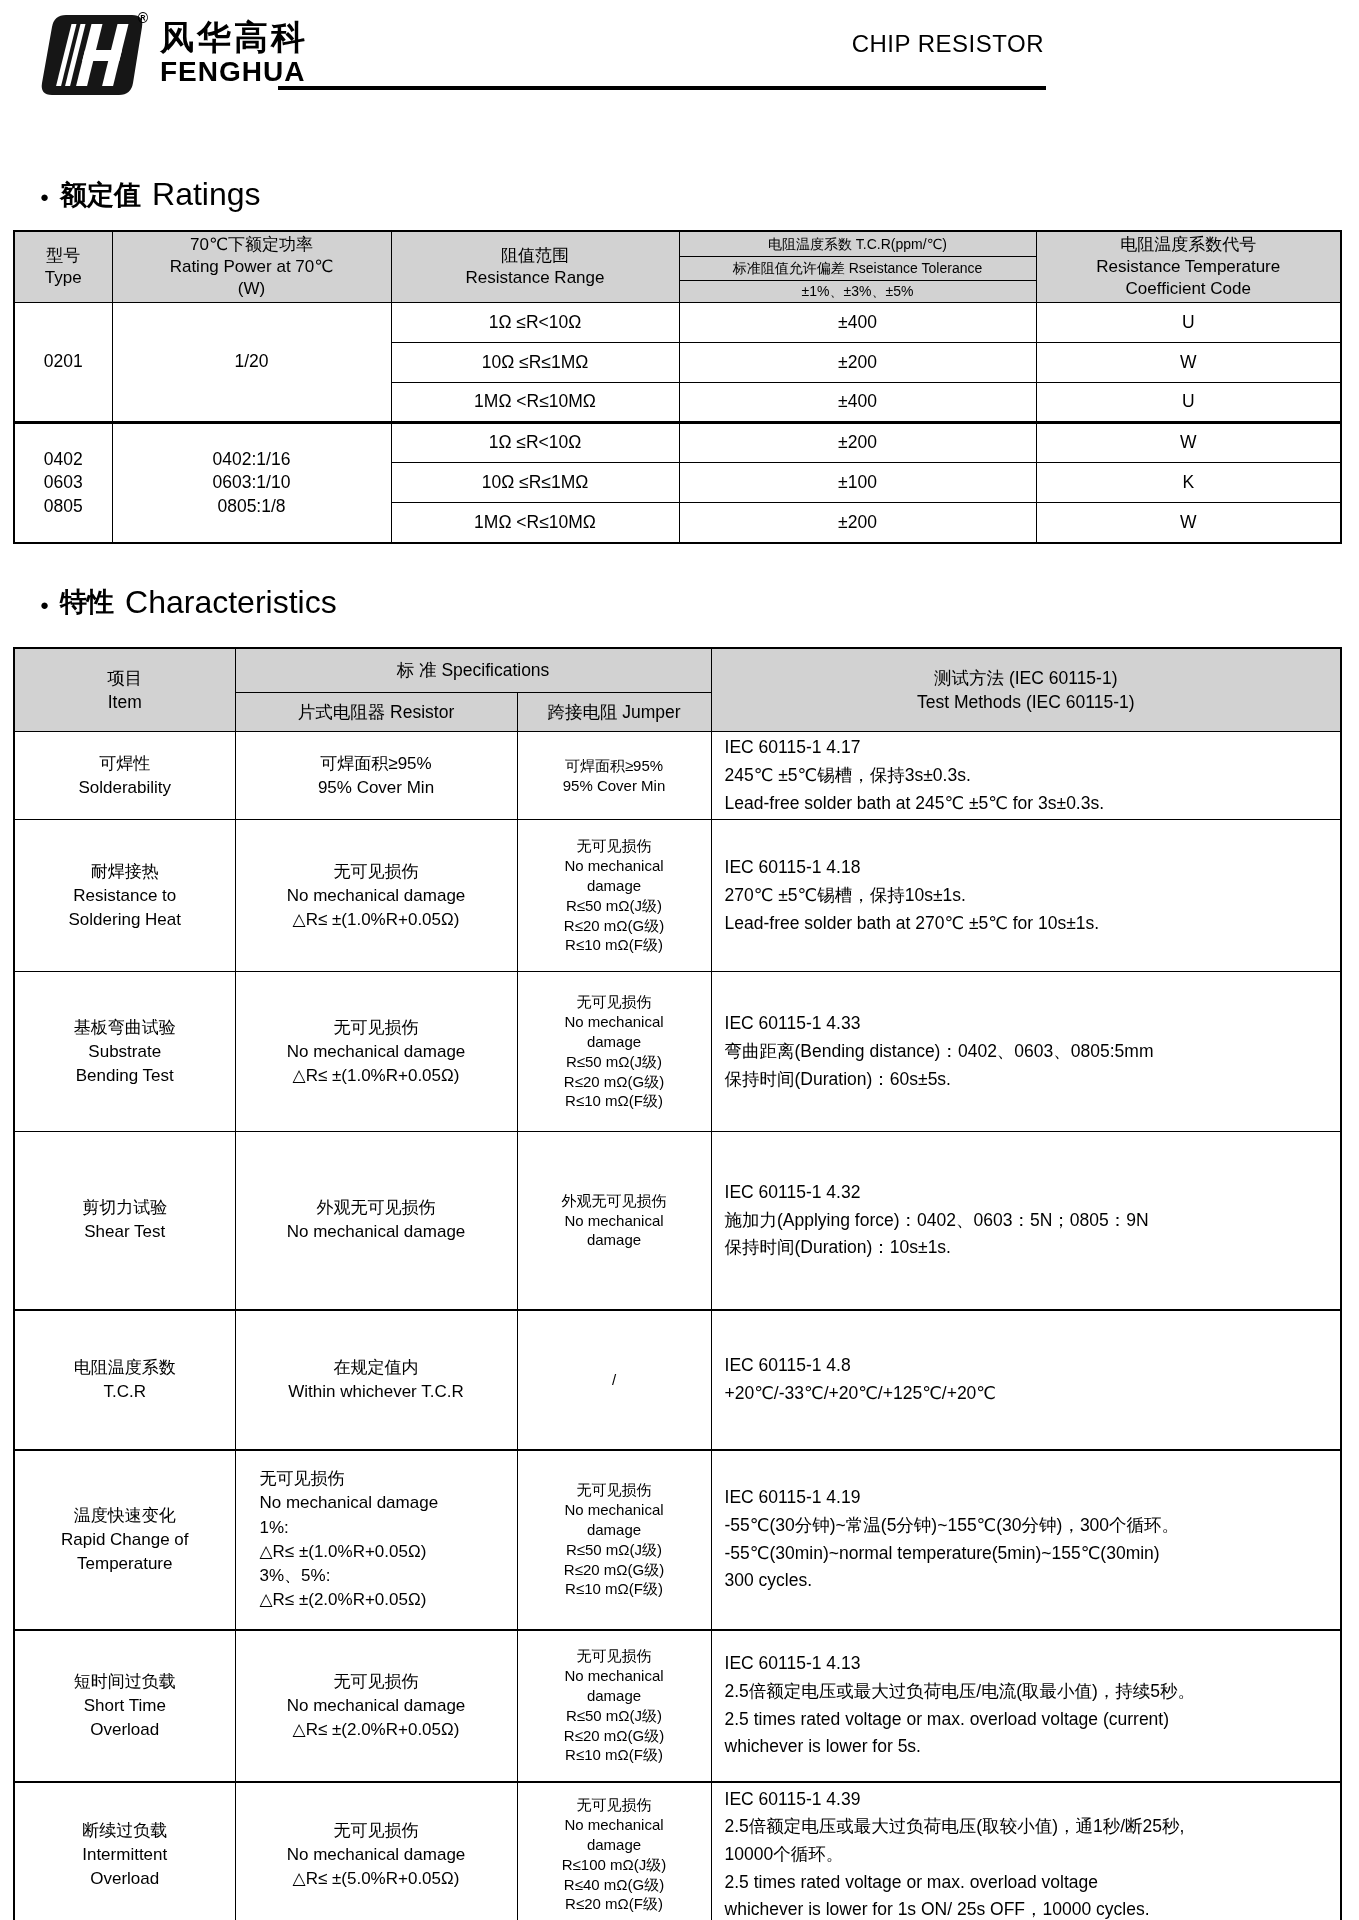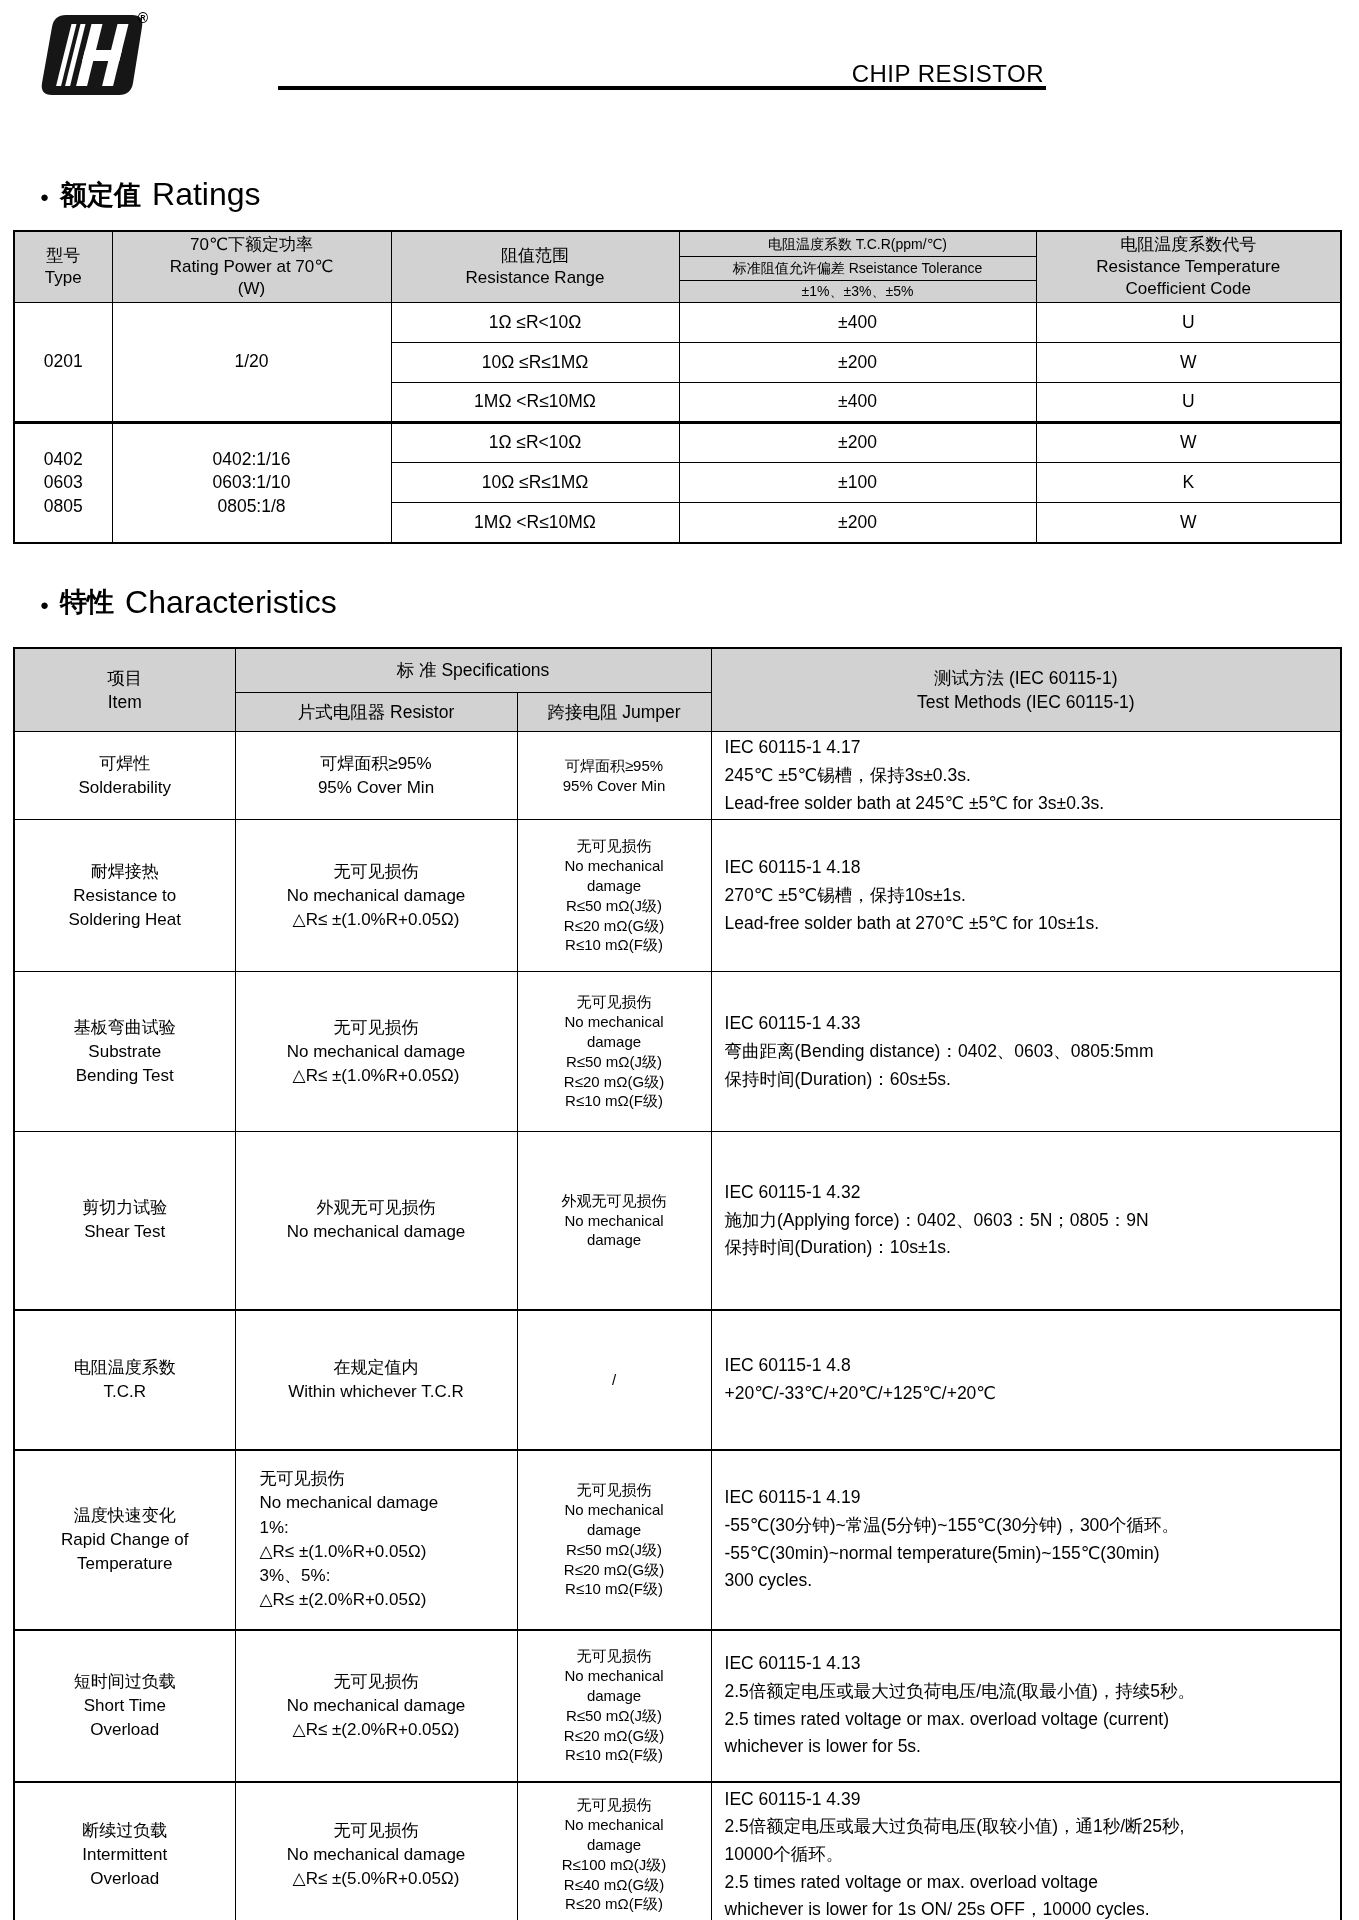--- a/index.html
+++ b/index.html
@@ -15,21 +15,21 @@
 
   
   .topbar { position:relative; height:96px; }
   .logo { position:absolute; left:27px; top:2px; display:flex; align-items:flex-start; gap:16px; }
   .logo-mark-wrap { position:relative; width:104px; height:82px; }
   .logo-mark { width:104px; height:82px; display:block; }
   .logo-reg { position:absolute; right:-4px; top:-4px; font-size:14px; font-weight:bold; }
   .logo-text { padding-top:6px; }
   .logo-cn { font-size:34px; font-weight:bold; letter-spacing:3px; line-height:1.05; }
   .logo-en { font-size:28px; font-weight:bold; letter-spacing:1px; line-height:1.15; }
-  .doc-title { position:absolute; right:299px; top:48px; font-size:24px; font-weight:500; letter-spacing:0.5px; }
+  .doc-title { position:absolute; right:299px; top:18px; font-size:24px; font-weight:500; letter-spacing:0.5px; }
   .title-rule { position:absolute; left:265px; right:297px; top:74px; height:4px; background:#000; }
 
   
   .section-title { margin-left:27px; display:flex; align-items:center; gap:11px; }
   .section-title .bullet { font-size:15px; line-height:1; position:relative; top:2px; }
   .st-cn { font-size:27px; font-weight:bold; }
   .st-en { font-size:32px; font-weight:500; }
   .ratings-title { margin-top:68px; }
   .char-title { margin-top:40px; }
 
@@ -74,20 +74,24 @@
           <path d="M26 1 H92 Q104 1 102 13 L93 69 Q91 81 79 81 H12 Q0 81 2 69 L12 13 Q14 1 26 1 Z" fill="#161616"></path>
           <g fill="#ffffff" transform="translate(12,0) skewX(-14)">
             <rect x="22" y="10" width="5" height="62"></rect>
             <rect x="31" y="10" width="5" height="62"></rect>
             <rect x="42" y="10" width="11" height="62"></rect>
             <rect x="68" y="10" width="11" height="62"></rect>
             <rect x="42" y="36" width="37" height="11"></rect>
           </g>
         </svg>
         <span class="logo-reg">®</span>
+      </div>
+      <div class="logo-text">
+        <div class="logo-cn">风华高科</div>
+        <div class="logo-en">FENGHUA</div>
       </div>
     </div>
     <div class="doc-title">CHIP RESISTOR</div>
     <div class="title-rule"></div>
   </div>
 
   <div class="section-title ratings-title">
     <span class="bullet">●</span>
     <span class="st-cn">额定值</span>
     <span class="st-en">Ratings</span>

